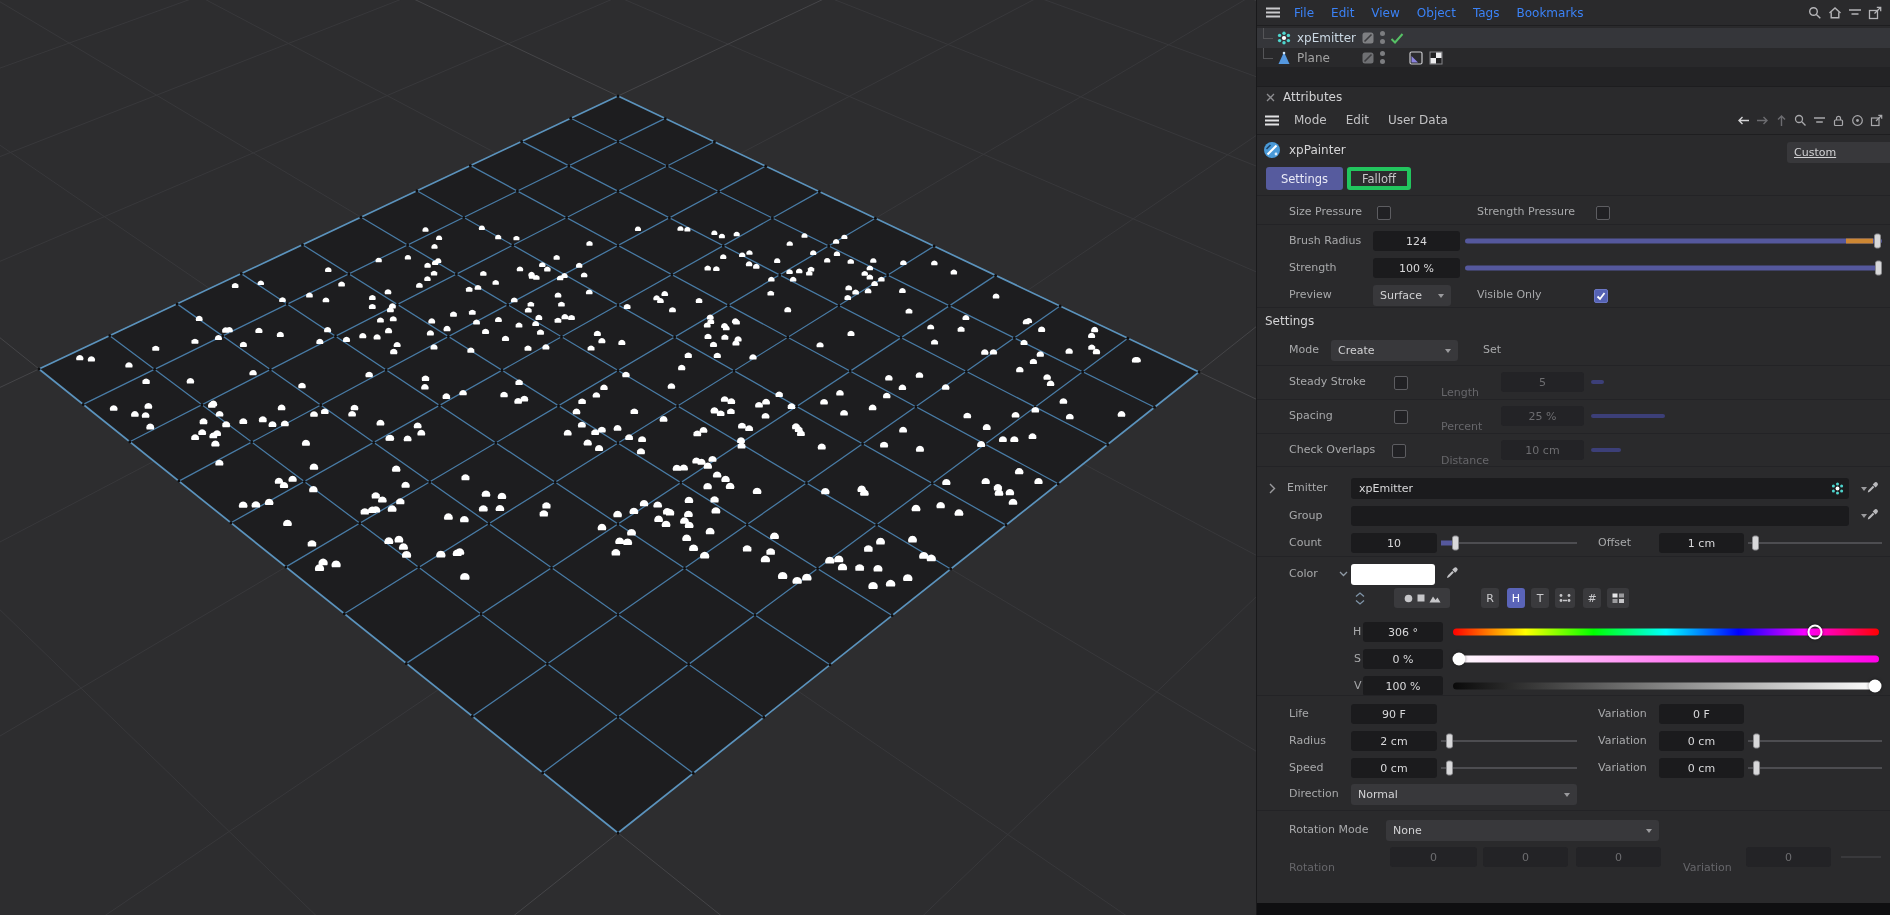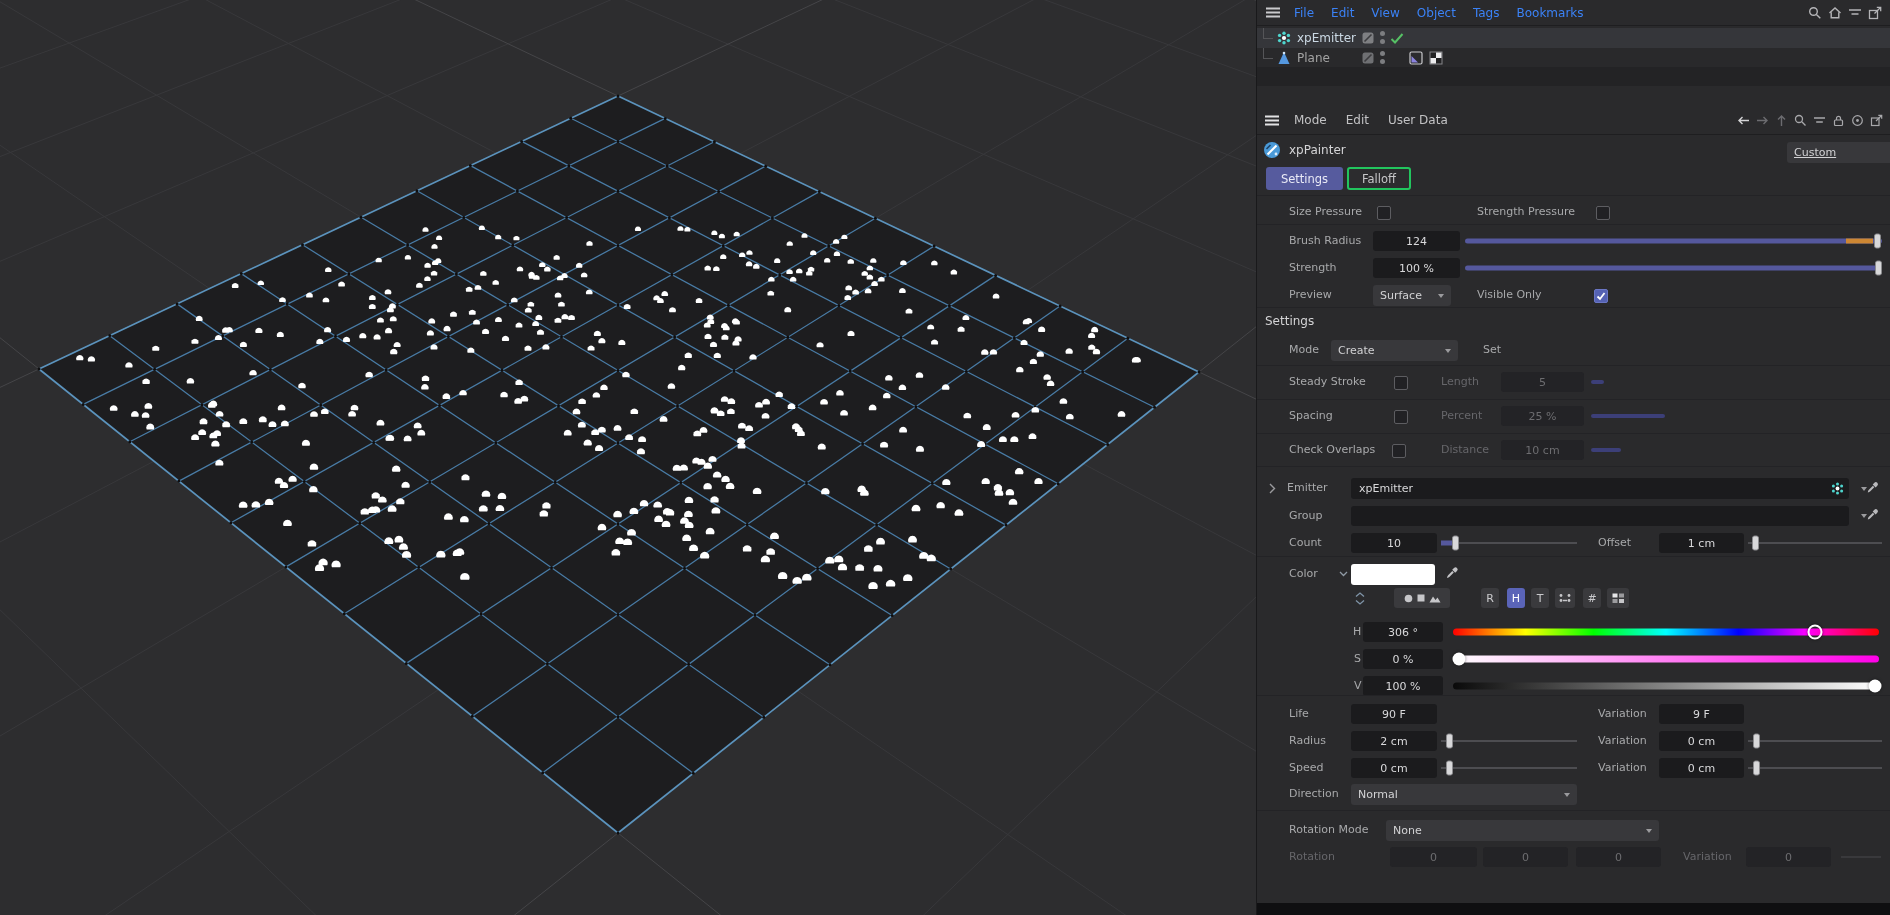--- a/index.html
+++ b/index.html
@@ -2,21 +2,21 @@
 <html><head>
 <meta charset="utf-8">
 <style>
   html,body{margin:0;padding:0;background:#111;}
   body{width:1890px;height:915px;overflow:hidden;font-family:"DejaVu Sans","Liberation Sans",sans-serif;-webkit-font-smoothing:antialiased;}
   #stage{position:relative;width:1890px;height:915px;background:#2d2d2f;}
   #viewport{position:absolute;left:0;top:0;width:1256px;height:915px;background:#2d2d2f;}
   #panel{position:absolute;left:1256px;top:0;width:634px;height:915px;background:#2a2a2c;border-left:1px solid #19191b;box-sizing:border-box;overflow:hidden;}
   .abs{position:absolute;}
   .lbl{position:absolute;height:20px;line-height:20px;font-size:11px;color:#a8a9ab;white-space:nowrap;}
-  .dim{color:#66666a !important;}
+  .dim{color:#66666a !important;margin-top:11px;}
   .fld{position:absolute;height:20px;background:#1b1b1d;border-radius:3px;font-size:11px;color:#d9d9db;display:flex;align-items:center;justify-content:center;white-space:nowrap;box-sizing:border-box;}
   .fld.dimf{background:#232326;color:#6d6d70;}
   .fld.left{justify-content:flex-start;padding-left:8px;}
   .drop{position:absolute;height:21px;background:#38383b;border-radius:3px;font-size:11px;color:#d2d2d4;display:flex;align-items:center;padding:0 7px;box-sizing:border-box;cursor:default;}
   .drop .dtxt{flex:1;overflow:hidden;}
   .dar{width:0;height:0;border-left:3.5px solid transparent;border-right:3.5px solid transparent;border-top:4px solid #9b9b9e;margin-left:6px;flex:none;}
   .dvdr{width:1px;height:13px;background:#29292b;margin:0 5px 0 6px;flex:none;}
   .chk{position:absolute;width:12px;height:12px;background:#212124;border:1px solid #5d5d61;border-radius:2px;box-sizing:content-box;}
   .chk.on{background:#5562b4;border-color:#6a76c4;}
   .chk svg{position:absolute;left:1px;top:1px;}
@@ -27,21 +27,21 @@
   .seg{position:absolute;height:5px;top:50%;transform:translateY(-50%);}
   .knob{position:absolute;width:5px;height:13px;background:#d8d8da;border:1px solid #8b8b8e;border-radius:2.5px;top:50%;transform:translateY(-50%);}
   .stub{position:absolute;height:4px;border-radius:2px;background:#3c3f78;top:50%;transform:translateY(-50%);}
   .htrack{position:absolute;height:7px;border-radius:3.5px;top:50%;transform:translateY(-50%);left:0;right:0;}
   .ringk{position:absolute;width:11px;height:11px;border:2.5px solid #fff;border-radius:50%;top:50%;transform:translate(-50%,-50%);box-shadow:0 0 3px rgba(0,0,0,.7);background:transparent;}
   .dotk{position:absolute;width:13px;height:13px;background:#fff;border-radius:50%;top:50%;transform:translate(-50%,-50%);box-shadow:0 0 3px rgba(0,0,0,.5);}
   .ibtn{position:absolute;height:20px;background:#3a3a3d;border-radius:3px;display:flex;align-items:center;justify-content:center;font-size:11px;color:#c9c9cc;gap:4px;}
   .ibtn.on{background:#5a64b8;color:#fff;}
   .tab{position:absolute;height:23px;border-radius:3px;font-size:11.5px;display:flex;align-items:center;justify-content:center;box-sizing:border-box;}
   .tab.active{background:#565b9e;color:#e9eaf6;}
-  .tab.inactive{background:#2c2c2e;border:2px solid #22c55e;color:#c6c6c8;}
+  .tab.inactive{background:#2c2c2e;border:4px solid #22c55e;color:#c6c6c8;}
   #menubar{position:absolute;top:0;left:0;width:634px;height:26px;background:#2a2a2c;border-bottom:1px solid #1e1e20;display:flex;align-items:center;padding:0 9px;box-sizing:border-box;}
   .mitem{font-size:12px;color:#3b82f6;margin-right:17px;cursor:default;}
   #om{position:absolute;top:27px;left:0;width:634px;height:59px;background:#29292b;}
   .omrow{position:absolute;left:0;width:634px;height:20px;display:flex;align-items:center;}
   .omrow.selected{background:#35363a;}
   .omstrip{position:absolute;top:40px;left:0;width:634px;height:19px;background:#232325;}
   #attrheader{position:absolute;top:86px;left:0;width:634px;height:20px;background:#2a2a2c;border-top:1px solid #1d1d1f;display:flex;align-items:center;}
   #attrtoolbar{position:absolute;top:106px;left:0;width:634px;height:29px;display:flex;align-items:center;border-bottom:1px solid #1e1e20;box-sizing:border-box;padding:0 8px;}
   .tbitem{font-size:12px;color:#c2c2c4;margin-right:19px;cursor:default;}
   .icon{display:inline-flex;align-items:center;justify-content:center;flex:none;}
@@ -779,20 +779,28 @@
           <svg width="14" height="14">
               <rect x="1" y="1" width="12" height="12" fill="#212123" stroke="#86868a" stroke-width="1"></rect>
               <rect x="7" y="1.5" width="5.5" height="5.5" fill="#ececee"></rect>
               <rect x="1.5" y="7" width="5.5" height="5.5" fill="#ececee"></rect>
             </svg>
         </span>
       </div>
       <div class="omstrip" style="top:40px"></div>
     </div>
 
+    <div id="attrheader">
+      <span class="icon" style="margin:0 8px 0 9px;">
+        <svg width="9" height="9">
+            <path d="M1 1 L8 8 M8 1 L1 8" stroke="#8e8e91" stroke-width="1.3"></path>
+          </svg>
+      </span>
+      <span style="font-size:12px;color:#d2d2d4;">Attributes</span>
+    </div>
 
     <div id="attrtoolbar">
       <span class="icon" style="margin-right:15px;">
         <svg width="14" height="11">
             <path d="M0 1.5h14M0 5.5h14M0 9.5h14" stroke="#e2e2e4" stroke-width="1.8"></path>
           </svg>
       </span>
       <span class="tbitem">Mode</span>
       <span class="tbitem">Edit</span>
       <span class="tbitem">User Data</span>
@@ -1066,21 +1074,21 @@
     <div class="slwrap" style="left:196px;top:676px;width:426px;">
       <div class="htrack" style="background:linear-gradient(to right,#0a0a0a,#ffffff);"></div>
       <div class="dotk" style="left:99%;"></div>
     </div>
 
     <div class="sep" style="top:695px;"></div>
 
     <span class="lbl" style="left:32px;top:704px;">Life</span>
     <div class="fld" style="left:94px;top:704px;width:86px;">90 F</div>
     <span class="lbl" style="left:341px;top:704px;">Variation</span>
-    <div class="fld" style="left:402px;top:704px;width:85px;">9 F</div>
+    <div class="fld" style="left:402px;top:704px;width:85px;">0 F</div>
 
     <span class="lbl" style="left:32px;top:731px;">Radius</span>
     <div class="fld" style="left:94px;top:731px;width:86px;">2 cm</div>
     <div class="slwrap" style="left:184px;top:731px;width:136px;">
       <div class="trackT"></div>
         <div class="knob" style="left:5px;"></div>
     </div>
     <span class="lbl" style="left:341px;top:731px;">Variation</span>
     <div class="fld" style="left:402px;top:731px;width:85px;">0 cm</div>
     <div class="slwrap" style="left:491px;top:731px;width:134px;">

